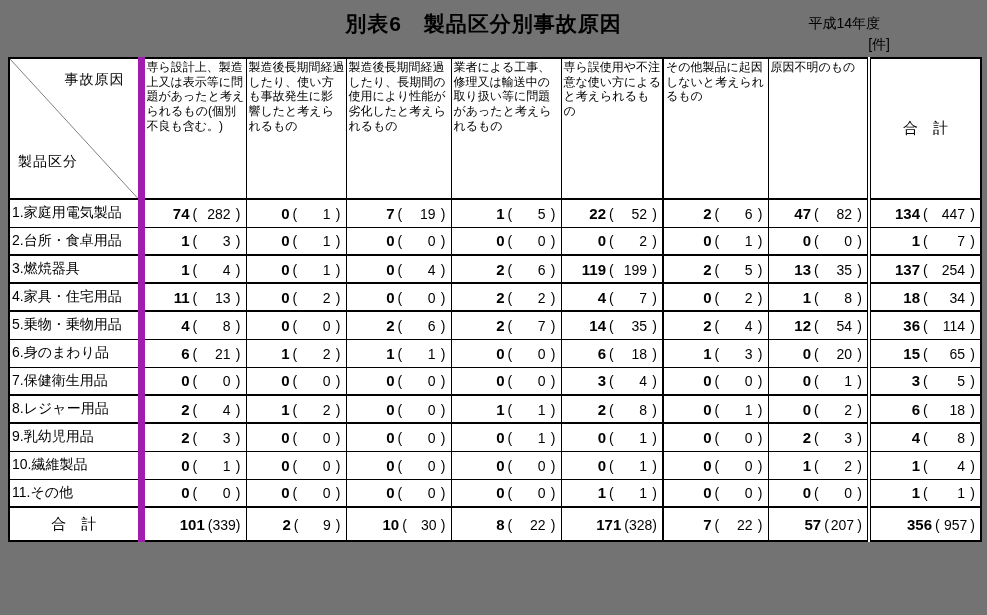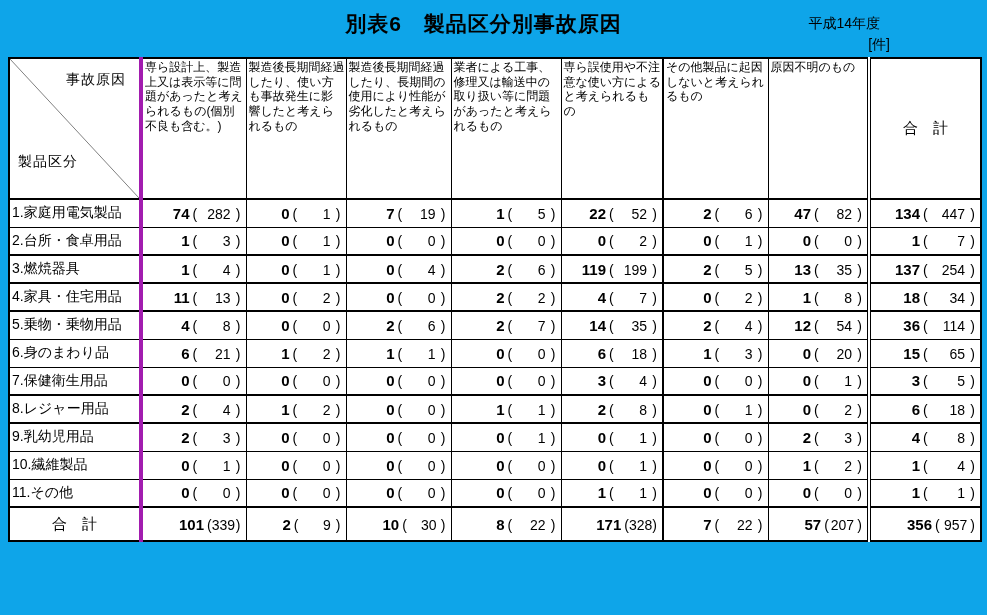--- a/index.html
+++ b/index.html
@@ -1,37 +1,37 @@
 <!DOCTYPE html>
 <html><head>
 <meta charset="utf-8">
 <style>
   html,body{margin:0;padding:0;background:#fff;}
   body{width:987px;height:615px;font-family:"Liberation Sans","DejaVu Sans",sans-serif;color:#000;overflow:hidden;}
-  .page{position:relative;width:987px;height:615px;background:#0ea5e9;}
+  .page{position:relative;width:987px;height:615px;background:#737373;}
 
   .title{position:absolute;top:10px;left:0;right:20px;text-align:center;
          font-size:21px;font-weight:bold;letter-spacing:1px;margin:0;}
   .fiscal-year{position:absolute;top:15px;right:107px;font-size:14px;}
   .unit{position:absolute;top:36px;right:97px;font-size:14px;}
 
   table.main{position:absolute;top:57px;left:8px;width:972px;border-collapse:collapse;
              table-layout:fixed;border:2px solid #000;background:#fff;}
   th,td{border:1px solid #000;padding:0;overflow:hidden;}
 
   thead th{height:138px;vertical-align:top;text-align:left;font-weight:normal;
            font-size:12px;line-height:1.22;padding:1px 1px 0 2px;border-bottom:2px solid #000;}
   th.corner{position:relative;padding:0;}
   th.corner svg{position:absolute;top:0;left:0;width:100%;height:100%;}
   .c-top{position:absolute;top:12px;right:13px;font-size:14px;letter-spacing:1px;}
   .c-bottom{position:absolute;bottom:28px;left:8px;font-size:14px;letter-spacing:1px;}
   th.total-h{text-align:center;vertical-align:middle;font-size:15px;padding:0;}
 
   
-  th:first-child, tbody th.rlabel{border-right:4px solid #a21caf;}
+  th:first-child, tbody th.rlabel{border-right:7px solid #a21caf;}
   tr > *:nth-child(7){border-left:2px solid #000;}
   tr > *:nth-child(9){border-left:4px double #000;}
 
   tbody tr{height:28px;}
   tbody tr.thick > *{border-bottom:2px solid #000;}
   tbody tr.grand{height:34px;}
   tbody tr.grand > *{border-top:2px solid #000;padding-left:36px;}
   tbody th.rlabel{font-weight:normal;font-size:14px;text-align:left;padding-left:2px;
                   vertical-align:middle;white-space:nowrap;}
   tbody tr.grand th.rlabel{text-align:center;padding-left:0;font-size:15px;}

